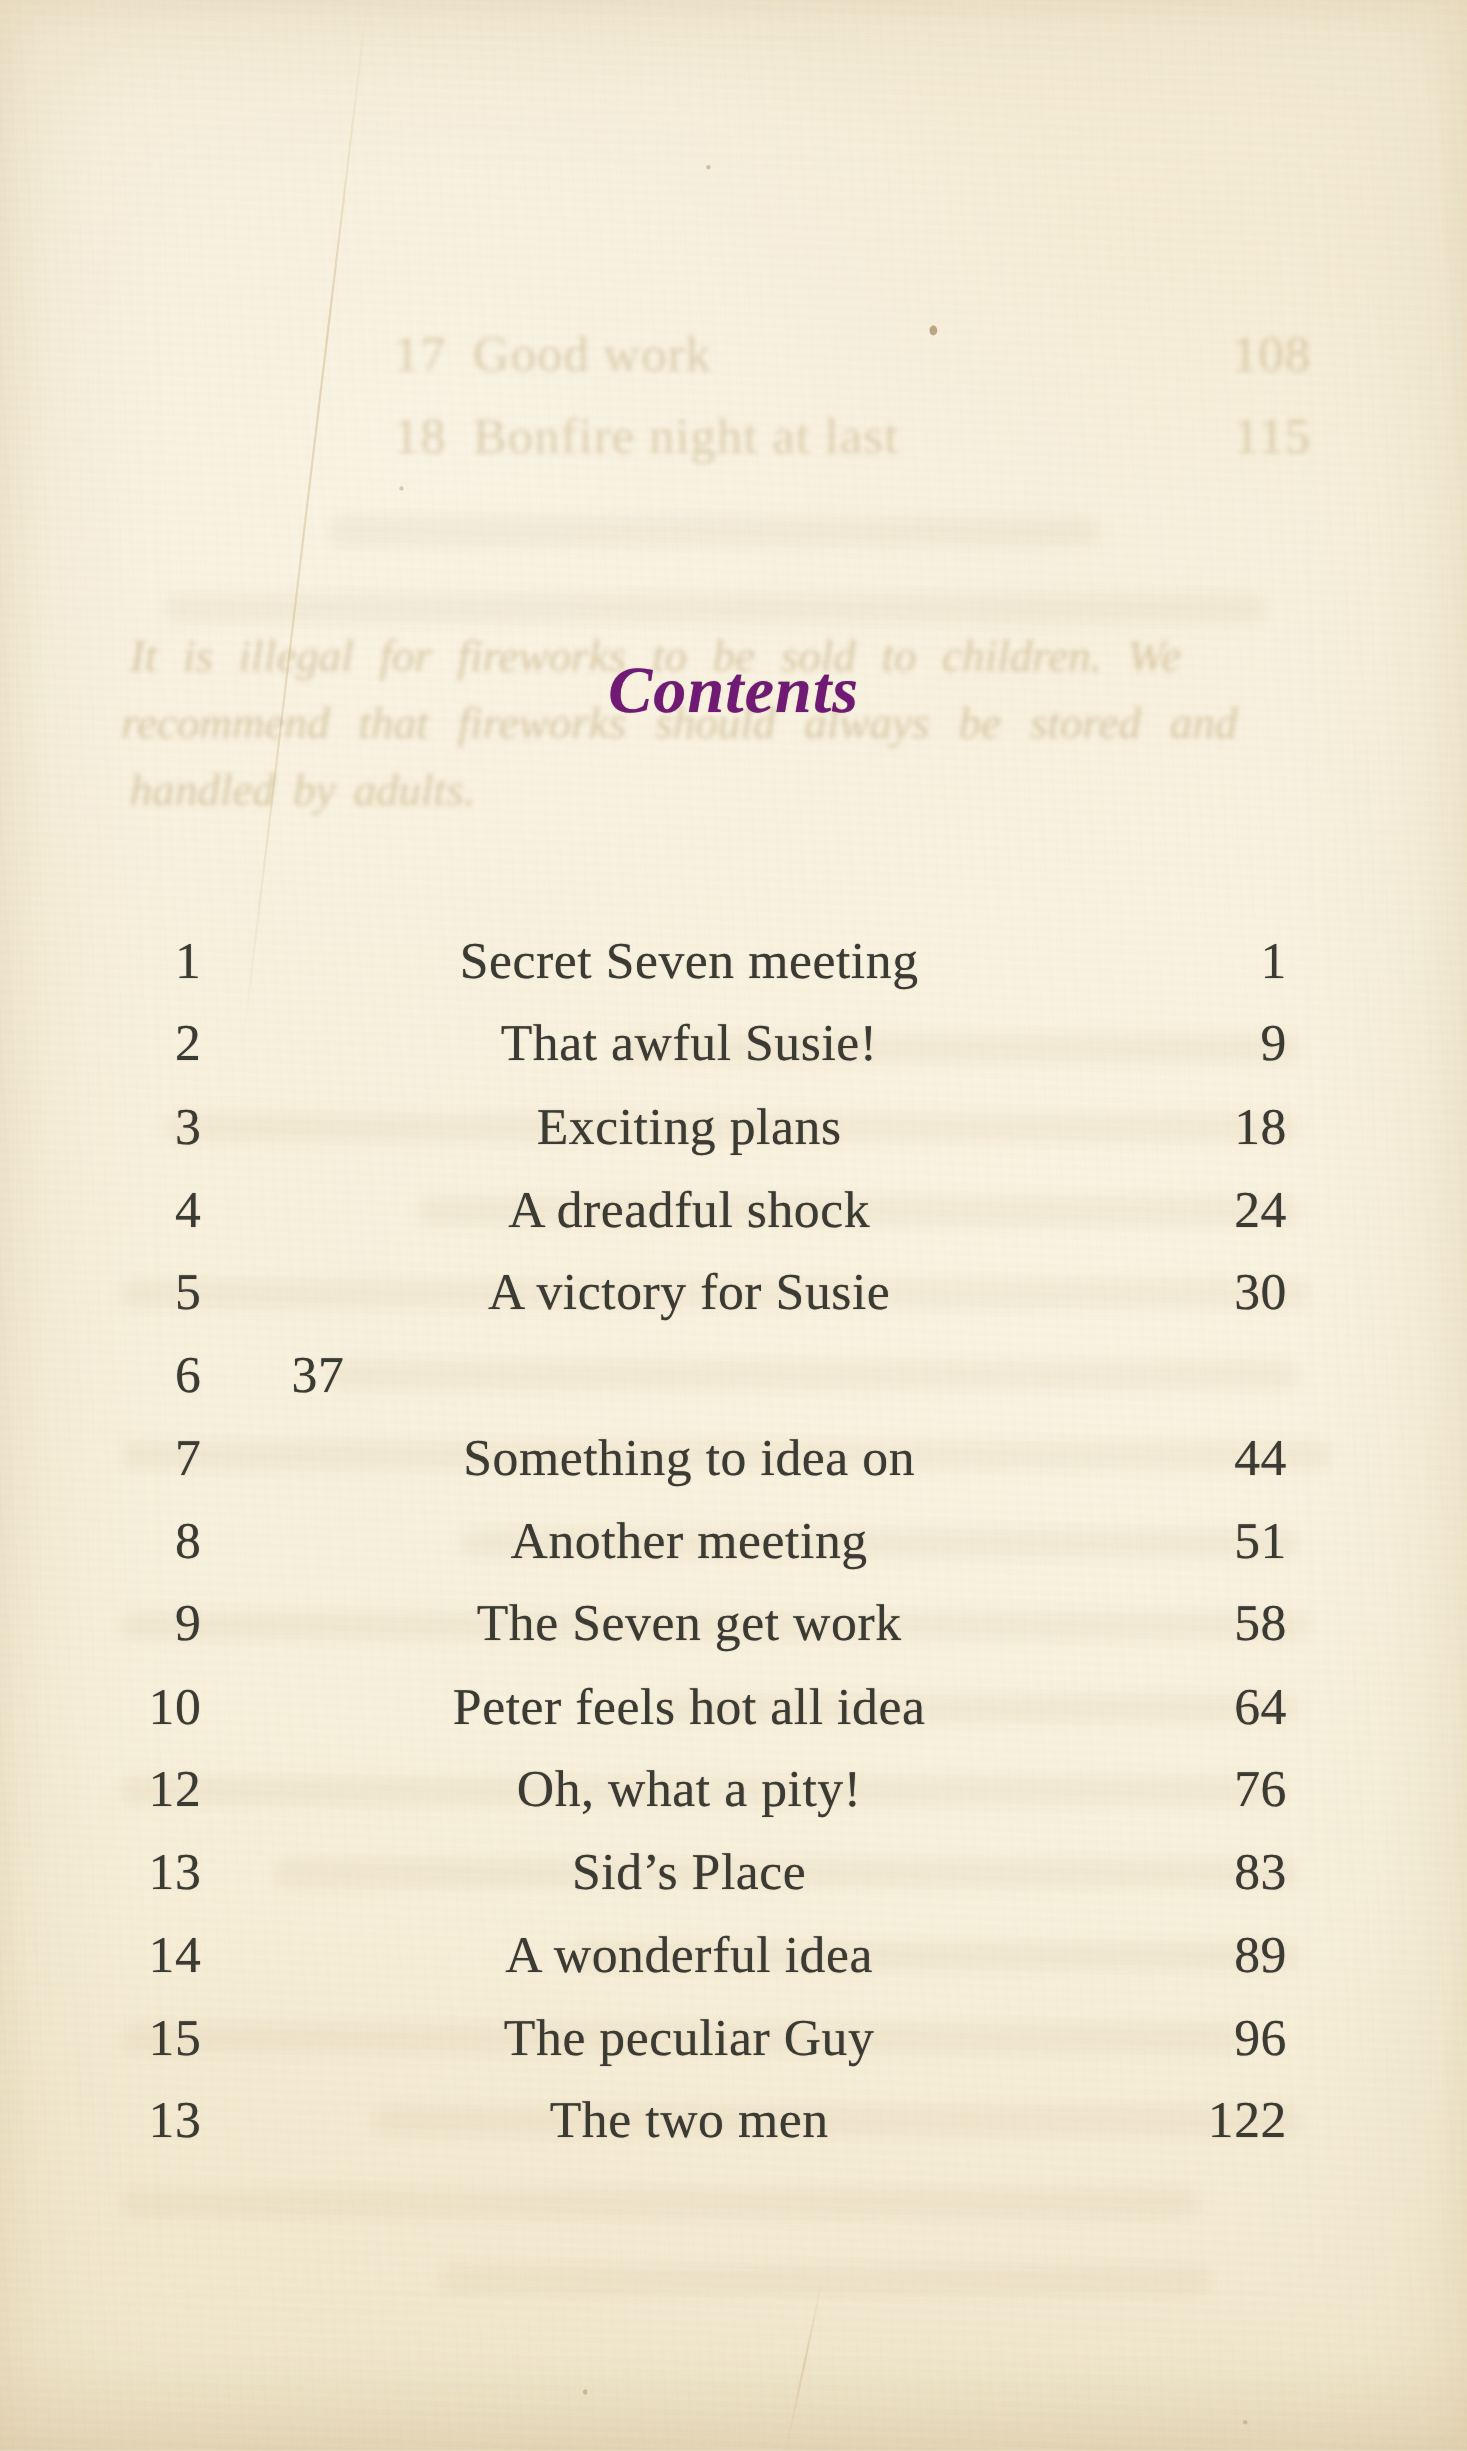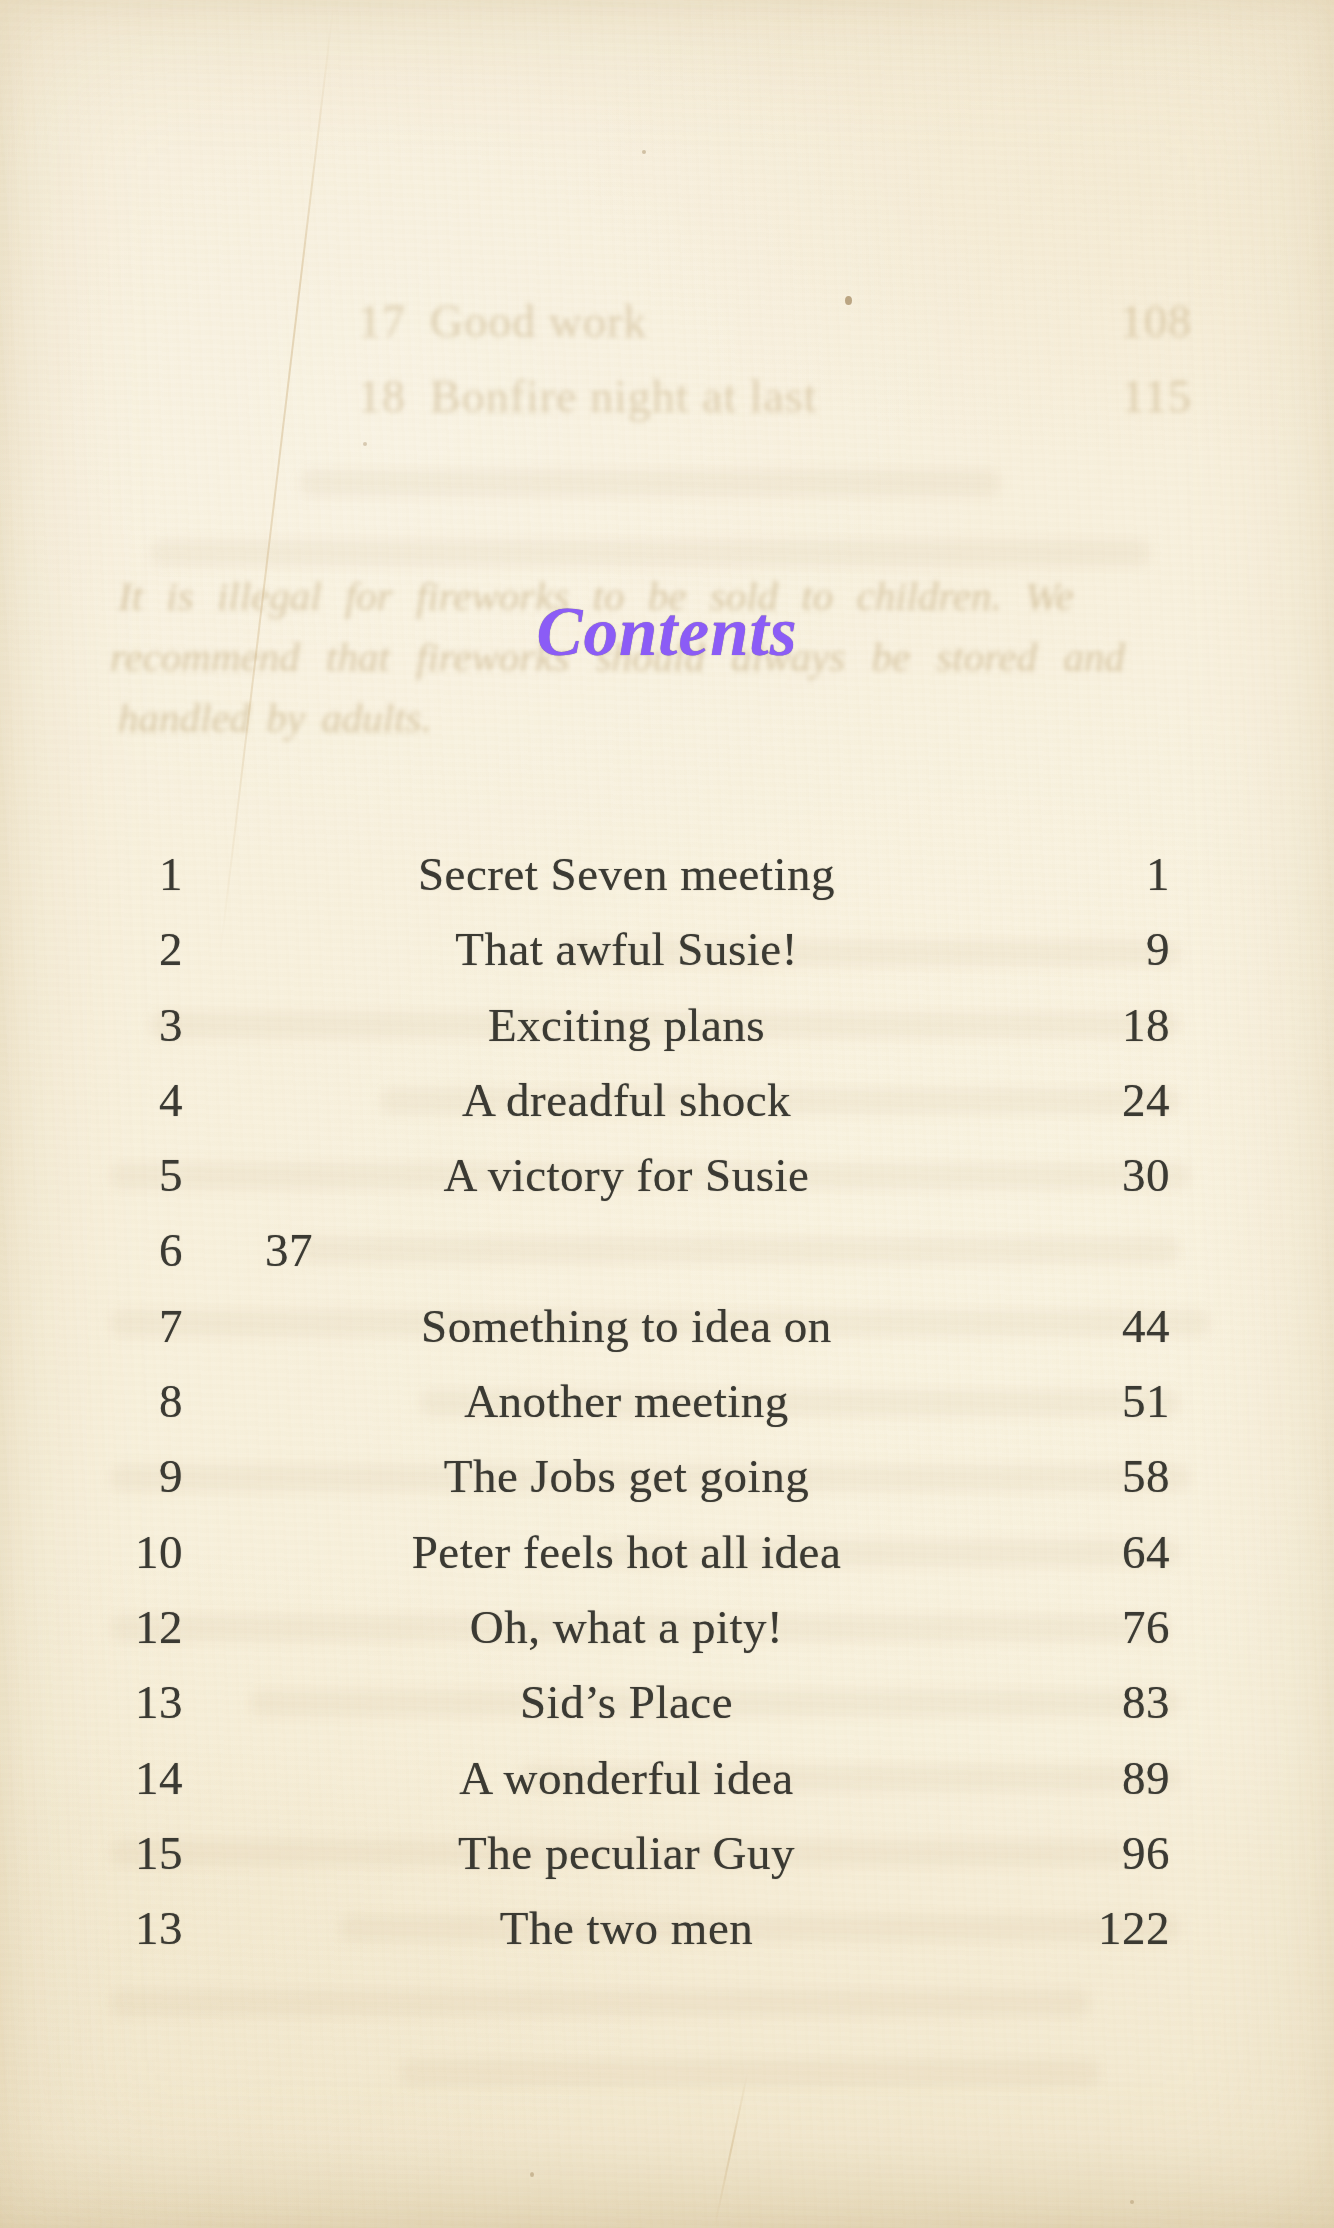--- a/index.html
+++ b/index.html
@@ -51,22 +51,22 @@
   .gp1{top:572px;left:118px;word-spacing:13px;}
   .gp2{top:633px;left:110px;word-spacing:16px;}
   .gp3{top:694px;left:118px;word-spacing:6px;}
   .ghost-band{
     position:absolute;height:26px;border-radius:12px;
     background:rgba(187,158,112,0.09);filter:blur(6px);pointer-events:none;
   }
   
   .heading{
     position:absolute;top:593px;left:0;width:100%;text-align:center;
-    font-size:69px;font-weight:bold;font-style:italic;
-    color:#8b5cf6;letter-spacing:1px;
+    font-size:60px;font-weight:bold;font-style:italic;
+    color:#701a75;letter-spacing:1px;
     text-shadow:0 0 1px rgba(69,67,60,0.65);
   }
   .toc{
     position:absolute;left:105px;top:847px;width:1065px;
     font-size:47px;color:#3b3a33;letter-spacing:.5px;
     text-shadow:0 0 1px rgba(59,58,51,0.6);
   }
   .row{display:flex;align-items:baseline;height:75.3px;}
   .row .num{width:78px;text-align:right;flex:0 0 auto;}
   .row .title{margin-left:30px;flex:1 1 auto;white-space:nowrap;text-align:center;}
@@ -151,21 +151,21 @@
       <span class="title">Something to idea on</span>
       <span class="pg">44</span>
     </div>
     <div class="row">
       <span class="num">8</span>
       <span class="title">Another meeting</span>
       <span class="pg">51</span>
     </div>
     <div class="row">
       <span class="num">9</span>
-      <span class="title">The Jobs get going</span>
+      <span class="title">The Seven get work</span>
       <span class="pg">58</span>
     </div>
     <div class="row">
       <span class="num">10</span>
       <span class="title">Peter feels hot all idea</span>
       <span class="pg">64</span>
     </div>
     <div class="row">
       <span class="num">12</span>
       <span class="title">Oh, what a pity!</span>

